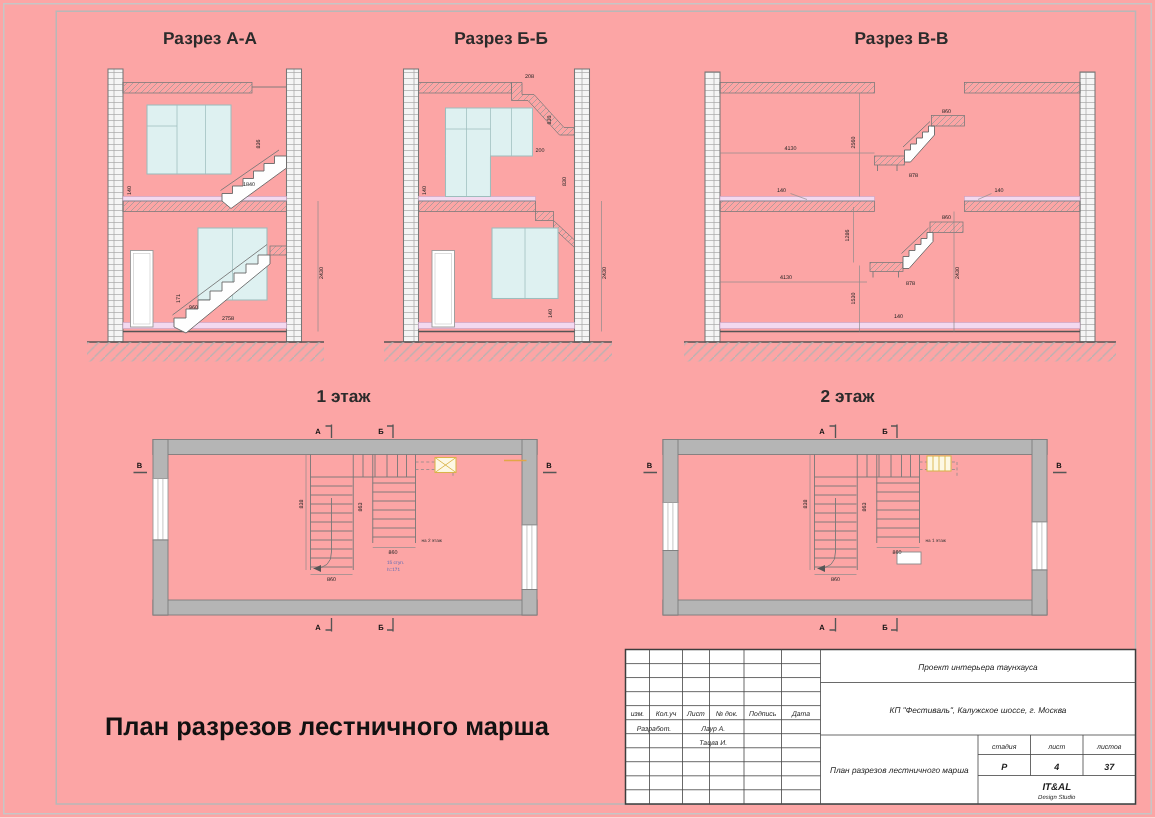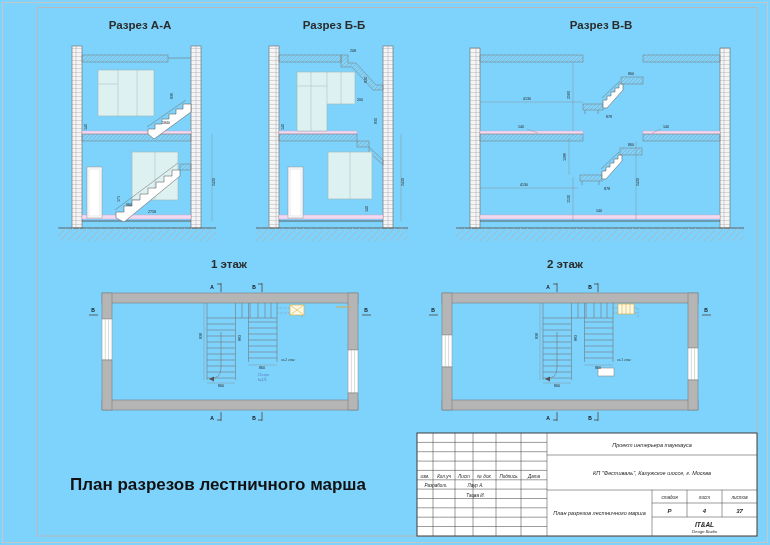--- a/index.html
+++ b/index.html
@@ -1,16 +1,16 @@
 <!DOCTYPE html>
 <html><head>
 <meta charset="utf-8">
 <style>
   html,body{margin:0;padding:0;background:#fff;}
-  .sheet{position:relative;width:770px;height:545px;background:#7dd3fc;overflow:hidden;
+  .sheet{position:relative;width:770px;height:545px;background:#fca5a5;overflow:hidden;
          font-family:"Liberation Sans",sans-serif;}
   svg text{font-family:"Liberation Sans",sans-serif;}
   .ln{stroke:#777;stroke-width:0.6;fill:none;}
   .lnD{stroke:#555;stroke-width:0.9;fill:none;}
   .dash{stroke:#888;stroke-width:0.5;stroke-dasharray:2,1.6;fill:none;}
   .dimln{stroke:#8a8a8a;stroke-width:0.45;fill:none;}
   .wall{fill:url(#pbrick);stroke:#777;stroke-width:0.7;}
   .slab{fill:url(#pslab);stroke:#777;stroke-width:0.5;}
   .pink{fill:#f3d9ef;stroke:#c9a2c5;stroke-width:0.4;}
   .win{fill:#def1f1;stroke:#9dbdbd;stroke-width:0.7;}

